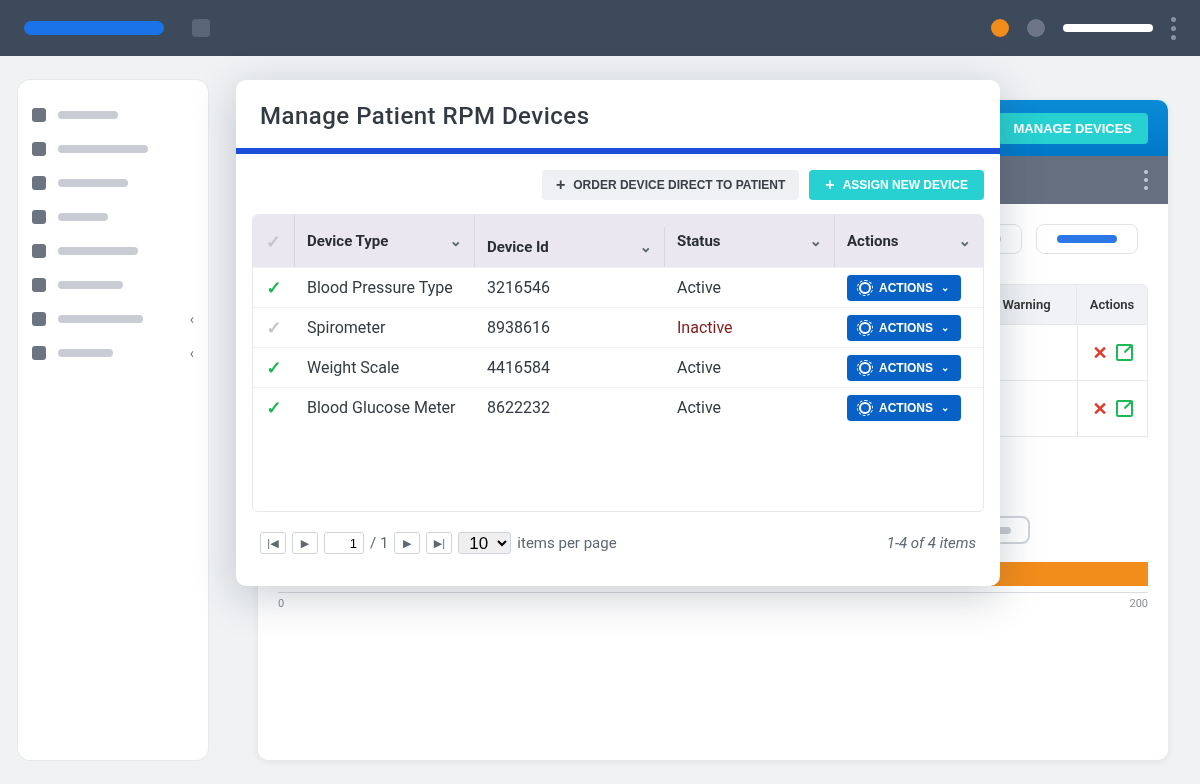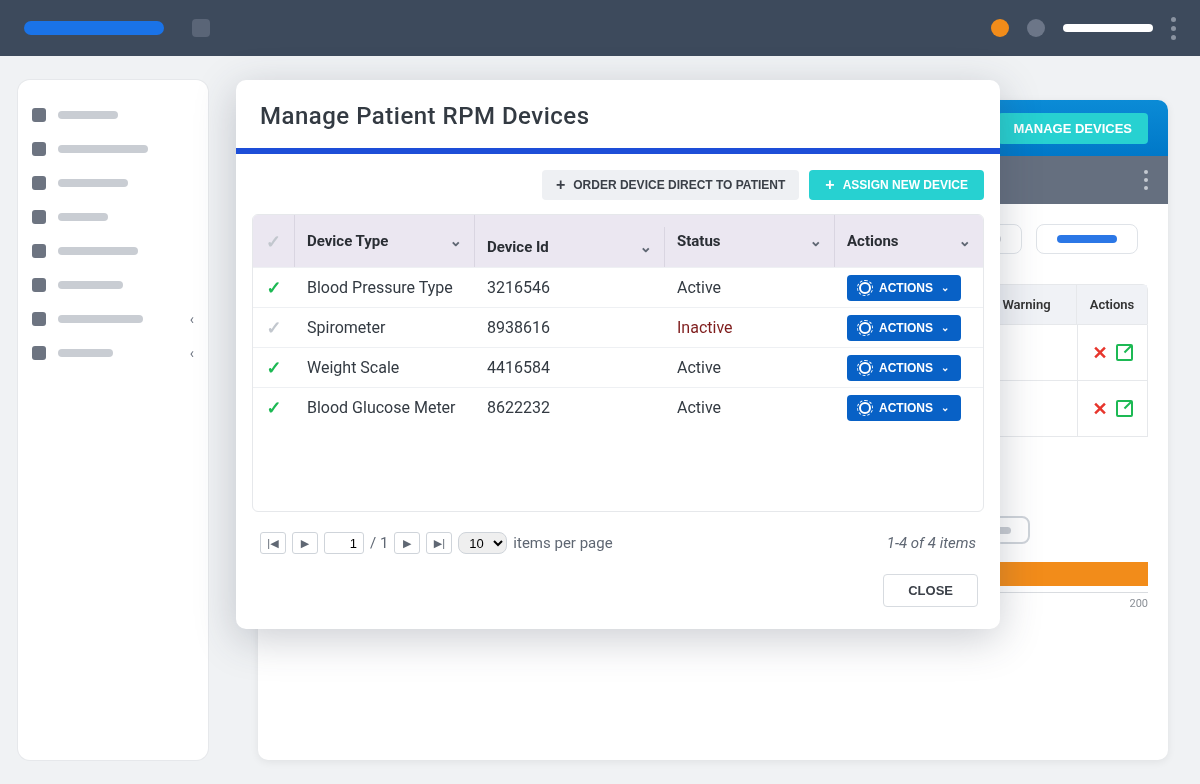--- a/index.html
+++ b/index.html
@@ -264,21 +264,21 @@
     border:1px solid #cfd4da;
     background:#fff;
     border-radius:3px;
     font-size:11px;
     color:#5f6773;
     display:inline-flex;align-items:center;justify-content:center;
   }
   .pg-input{
     width:40px;height:22px;border:1px solid #cfd4da;border-radius:3px;text-align:right;padding:0 6px;font-size:13px;
   }
-  .pg-sel{height:22px;border:1px solid #cfd4da;border-radius:8px;font-size:13px;padding:0 6px;}
+  .pg-sel{height:22px;border:1px solid #cfd4da;border-radius:3px;font-size:17px;padding:0 6px;}
   .pager .right{margin-left:auto;font-style:italic;}
 
   .modal-footer{
     display:flex;
     justify-content:flex-end;
     padding:10px 22px 0;
   }
   .btn-close{
     background:#fff;
     border:1px solid #d7dbe0;
@@ -527,16 +527,13 @@
     <span>/ 1</span>
     <button class="pg-btn">▶</button>
     <button class="pg-btn">▶|</button>
     <select class="pg-sel">
       <option>10</option>
     </select>
     <span>items per page</span>
     <span class="right">1-4 of 4 items</span>
   </div>
 
-  <div class="modal-footer">
-    <button class="btn-close">CLOSE</button>
-  </div>
 </div>
 
 </body></html>

